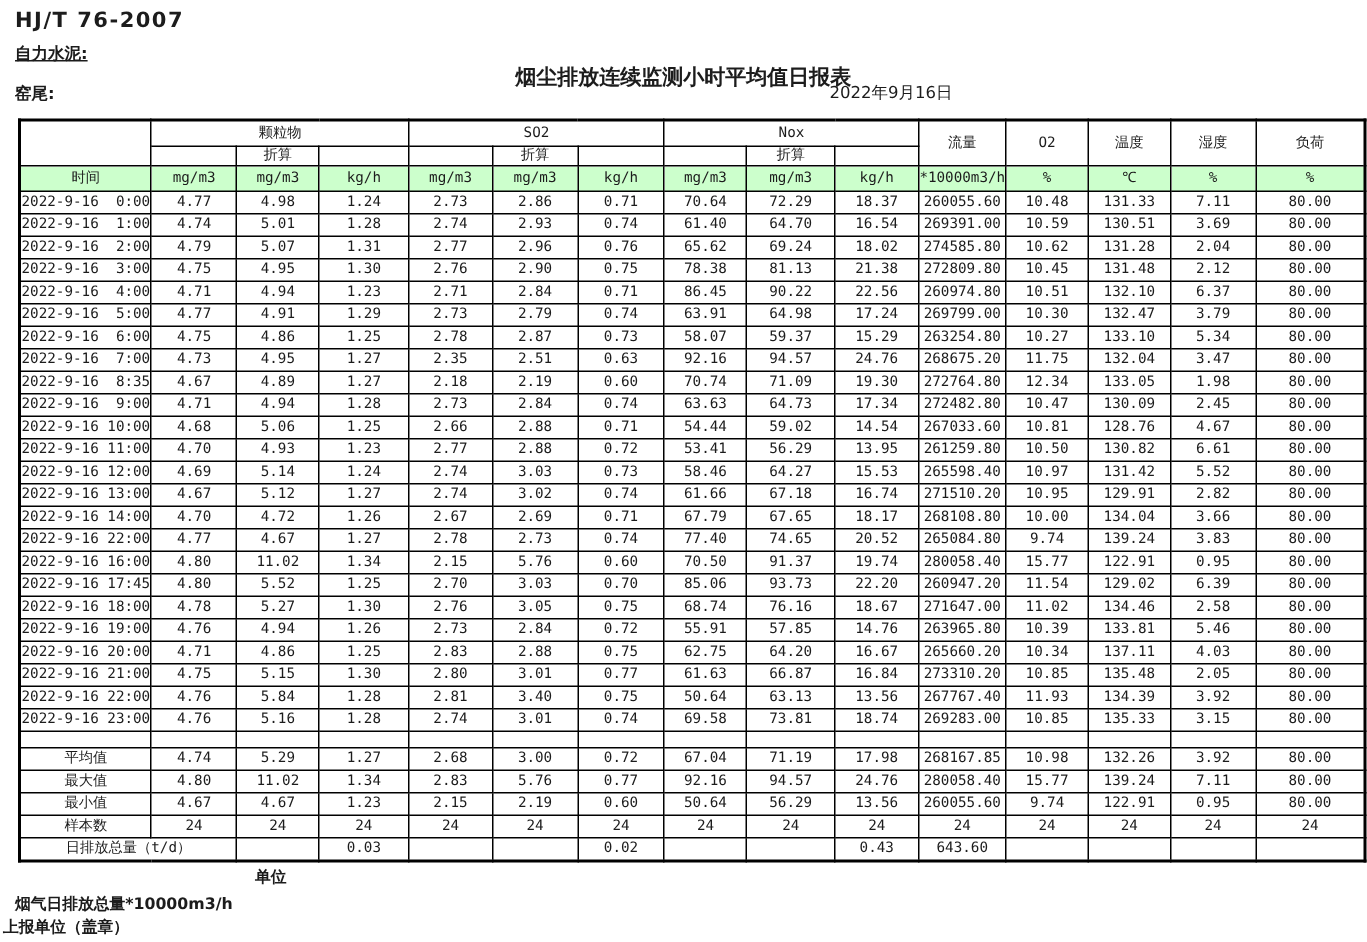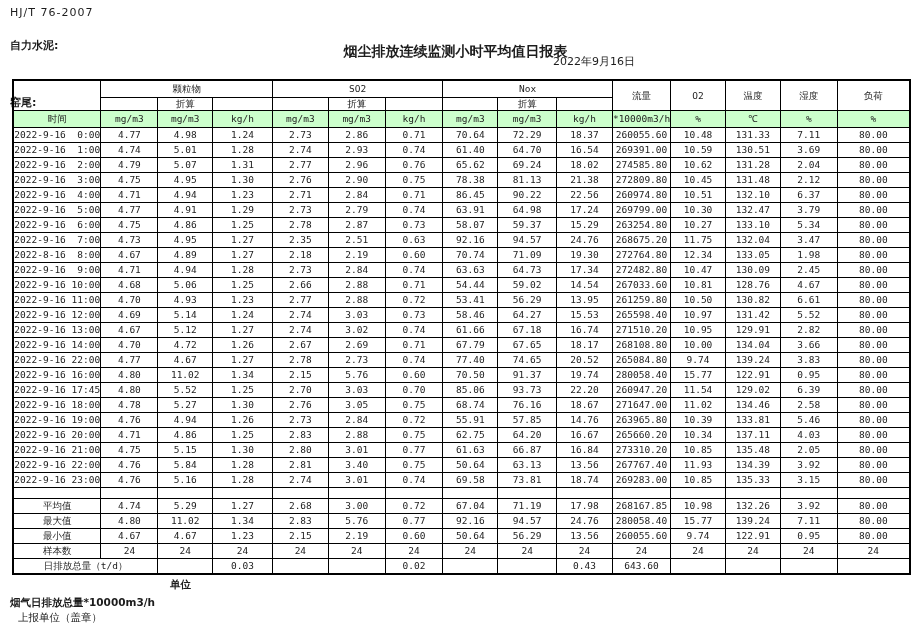--- a/index.html
+++ b/index.html
@@ -1,45 +1,45 @@
 <!DOCTYPE html>
 <html style="--units-bg: #ccffcc;"><head>
 <meta charset="utf-8">
 <style>
   html,body{margin:0;padding:0;}
   body{
     width:911px;height:628px;background:#ffffff;position:relative;
     font-family:"DejaVu Sans","Liberation Sans",sans-serif;color:#1c1c1c;
     overflow:hidden;
   }
-  .standard{position:absolute;left:10px;top:6px;font-weight:normal;font-size:11px;letter-spacing:1px;}
+  .standard{position:absolute;left:10px;top:6px;font-weight:bold;font-size:14px;letter-spacing:1px;}
   .title{position:absolute;left:0;right:0;top:19px;text-align:center;font-weight:bold;font-size:14px;margin-top:24px;}
-  .company{position:absolute;left:10px;top:38px;font-weight:bold;font-size:11px;}
-  .kiln{position:absolute;left:10px;top:55px;font-weight:bold;font-size:11px;margin-top:40px;}
+  .company{position:absolute;left:10px;top:28px;font-weight:bold;font-size:11px;text-decoration:underline;}
+  .kiln{position:absolute;left:10px;top:55px;font-weight:bold;font-size:11px;}
   .date{position:absolute;left:553px;top:54px;font-size:11px;}
 
   table.report{
     position:absolute;left:12px;top:79px;border-collapse:collapse;table-layout:fixed;
     border:2px solid #000;
   }
   table.report td{
     border:1px solid #000;text-align:center;vertical-align:middle;
     font-size:9.5px;font-family:"DejaVu Sans Mono","Liberation Mono",monospace;
     padding:0;overflow:hidden;white-space:pre;height:14px;line-height:14px;
   }
   thead td{font-family:"DejaVu Sans","Liberation Sans",sans-serif;font-size:10px;}
   tr.hrow1 td{height:16px;line-height:16px;}
   tr.hrow2 td{height:12px;line-height:12px;}
   tr.units td{background:var(--units-bg,#ccffcc);height:16px;line-height:16px;}
   td.zh{font-family:"DejaVu Sans","Liberation Sans",sans-serif;font-size:10px;}
   tr.emptyrow td{height:10px;line-height:10px;}
   td.dtlabel{text-align:left;padding-left:3px;font-family:"DejaVu Sans","Liberation Sans",sans-serif;font-size:10px;}
 
   .note1{position:absolute;left:10px;top:596px;font-weight:bold;font-size:10.5px;}
-  .note2{position:absolute;left:18px;top:611px;font-weight:normal;font-size:10.5px;}
+  .note2{position:absolute;left:2px;top:611px;font-weight:bold;font-size:10.5px;}
   .note3{position:absolute;left:170px;top:578px;font-weight:bold;font-size:10.5px;}
 </style>
 </head>
 <body>
 
 <div class="standard">HJ/T 76-2007</div>
 <div class="title">烟尘排放连续监测小时平均值日报表</div>
 <div class="company">自力水泥:</div>
 <div class="kiln">窑尾:</div>
 <div class="date">2022年9月16日</div>
@@ -234,21 +234,21 @@
         <td>92.16</td>
         <td>94.57</td>
         <td>24.76</td>
         <td>268675.20</td>
         <td>11.75</td>
         <td>132.04</td>
         <td>3.47</td>
         <td>80.00</td>
       </tr>
       <tr>
-        <td class="time">2022-8-16  8:00</td>
+        <td class="time">2022-9-16  8:35</td>
         <td>4.67</td>
         <td>4.89</td>
         <td>1.27</td>
         <td>2.18</td>
         <td>2.19</td>
         <td>0.60</td>
         <td>70.74</td>
         <td>71.09</td>
         <td>19.30</td>
         <td>272764.80</td>

